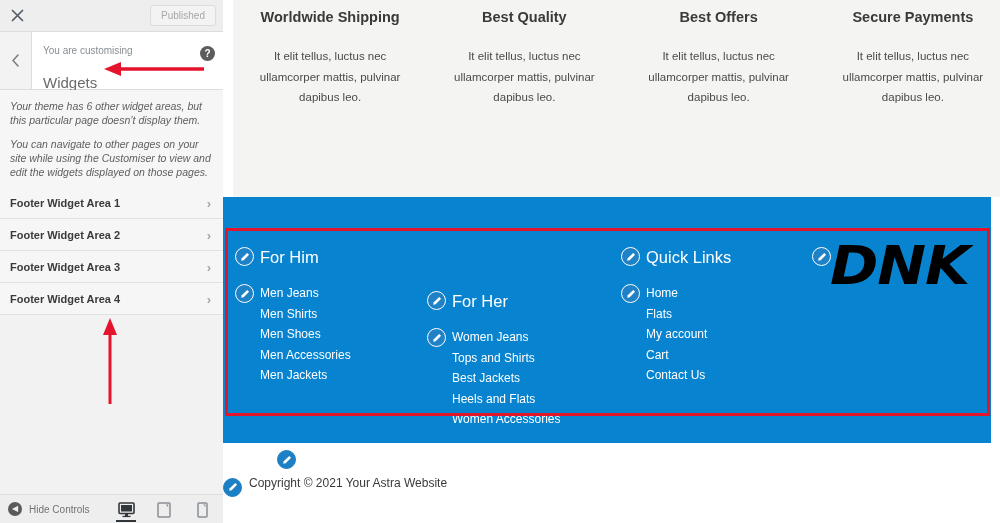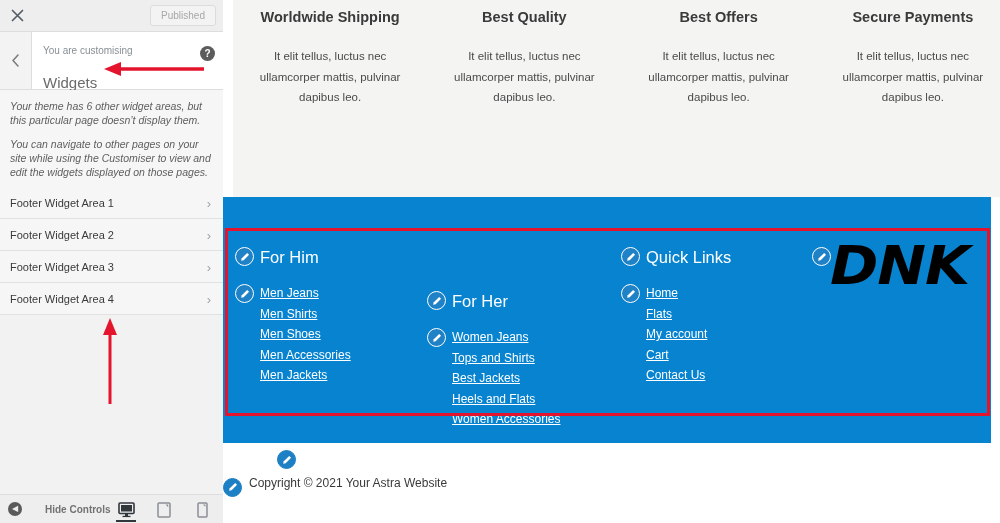--- a/index.html
+++ b/index.html
@@ -121,20 +121,21 @@
     line-height: 14px;
     font-style: italic;
     color: #5e5e5e;
   }
   .cz-notice p:last-child { margin-bottom: 0; }
 
   .cz-list {
     position: absolute;
     left: 0; top: 187px;
     width: 223px;
+    font-weight: bold;
   }
   .cz-item {
     position: relative;
     height: 32px;
     background: #f6f6f6;
     border-bottom: 1px solid #e1e1e1;
     display: flex;
     align-items: center;
     box-sizing: border-box;
   }
@@ -176,22 +177,21 @@
     border-radius: 50%;
     background: #5a5a5a;
     color: #eeeeee;
     font-size: 8px;
     display: flex; align-items: center; justify-content: center;
     line-height: 1;
   }
   .cz-hide-label {
     font-size: 10px;
     color: #727272;
-    margin-left: 23px;
-    font-weight: bold;
+    margin-left: 7px;
   }
   .cz-devices {
     position: absolute;
     right: 10px; top: 0;
     height: 29px;
     display: flex;
     align-items: center;
     gap: 16px;
   }
   .cz-device {
@@ -280,21 +280,20 @@
   .fw-links {
     list-style: none;
     margin: 0;
     padding: 0 0 0 22px;
     position: relative;
   }
   .fw-links li {
     font-size: 12px;
     line-height: 20.5px;
     color: #ffffff;
-    text-decoration: underline;
   }
 
   
   .edit-pencil {
     position: absolute;
     width: 19px; height: 19px;
     border-radius: 50%;
     background: #1f81c6;
     border: 1.6px solid #ffffff;
     box-sizing: border-box;

